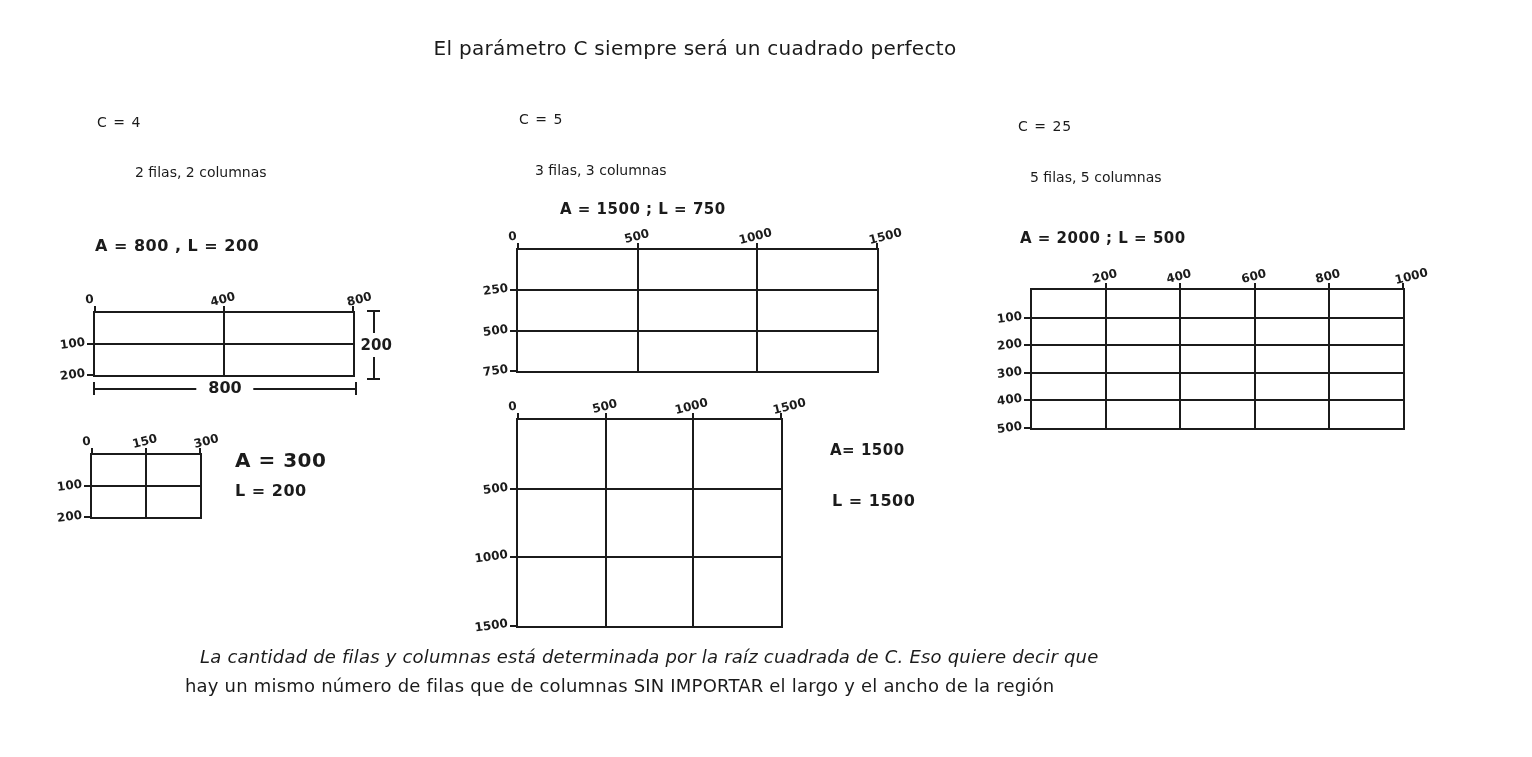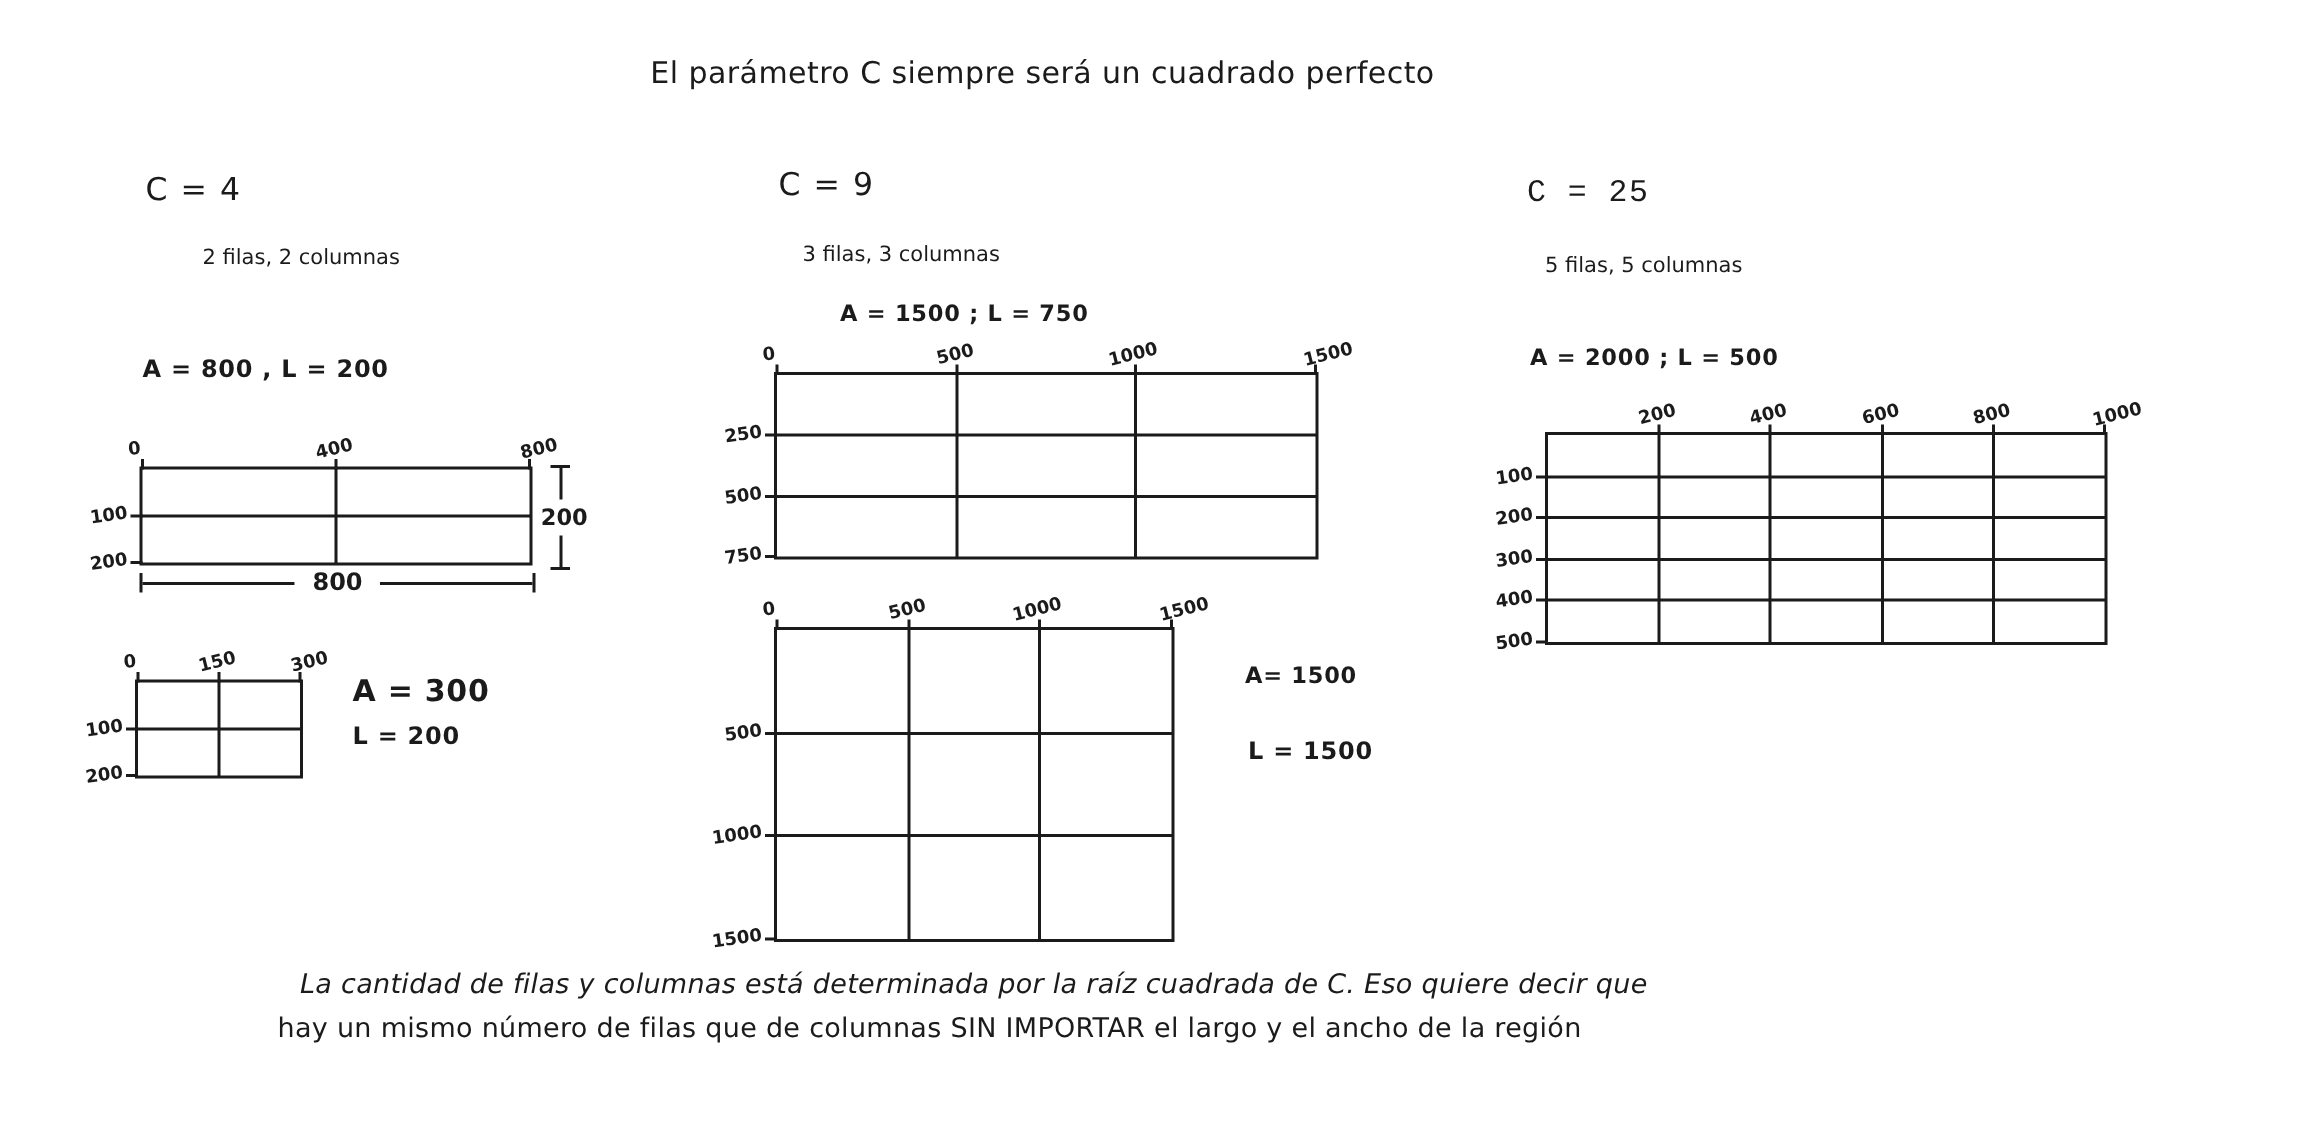--- a/index.html
+++ b/index.html
@@ -2,21 +2,21 @@
 <html><head>
 <meta charset="utf-8">
 <style>
   :root { --ink: #1b1b1b; }
   html, body { margin: 0; padding: 0; background: #ffffff; }
   body { font-family: "DejaVu Sans", sans-serif; color: var(--ink); }
   .canvas { position: relative; width: 1532px; height: 757px; background: #ffffff; overflow: hidden; }
 
   .abs { position: absolute; white-space: nowrap; }
   .title { text-align: center; font-size: 20px; letter-spacing: 0.3px; }
-  .c-label { font-size: 21px; letter-spacing: 1px; text-align: right; }
+  .c-label { font-size: 14px; letter-spacing: 1px; text-align: right; }
   .dims-label { font-size: 14px; }
   .params-label { font-size: 16px; font-weight: bold; letter-spacing: 0.5px; }
   .params-sm { font-size: 15px; }
   .side-label { font-size: 15px; font-weight: bold; letter-spacing: 0.5px; }
   .footer-line { font-size: 18px; letter-spacing: 0.2px; }
 
   
   .gridbox { position: absolute; border: 2px solid var(--ink); }
   .gridbox .vline { position: absolute; top: -1px; bottom: -1px; width: 2px; background: var(--ink); transform: translateX(-50%); }
   .gridbox .hline { position: absolute; left: -1px; right: -1px; height: 2px; background: var(--ink); transform: translateY(-50%); }
@@ -81,21 +81,21 @@
         <div class="ytick" style="top: 50%;">100</div>
         <div class="ydash" style="top: 50%;"></div>
         <div class="ytick" style="top: 100%;">200</div>
         <div class="ydash" style="top: 100%;"></div>
       </div>
     <div class="abs side-label" style="left:235px; top:448px; font-size:20px;">A = 300</div>
     <div class="abs side-label" style="left:235px; top:481px; font-size:16px;text-align:right;">L = 200</div>
   </div>
 
   <div>
-    <div class="abs c-label" style="left:519px; top:111px;">C = 9</div>
+    <div class="abs c-label" style="left:519px; top:111px;">C = 5</div>
     <div class="abs dims-label" style="left:535px; top:162px;">3 filas, 3 columnas</div>
     <div class="abs params-label params-sm" style="left:560px; top:200px;">A = 1500 ;   L = 750</div>
 
     <div class="gridbox" style="left:516px; top:248px; width:359px; height:121px;">
         <div class="vline" style="left: 33.3333%;"></div>
         <div class="vline" style="left: 66.6667%;"></div>
         <div class="hline" style="top: 33.3333%;"></div>
         <div class="hline" style="top: 66.6667%;"></div>
         <div class="xtick zero" style="left: 0%;">0</div>
         <div class="xdash" style="left: 0%;"></div>
@@ -131,21 +131,21 @@
         <div class="ytick" style="top: 66.67%;">1000</div>
         <div class="ydash" style="top: 66.67%;"></div>
         <div class="ytick" style="top: 100%;">1500</div>
         <div class="ydash" style="top: 100%;"></div>
       </div>
     <div class="abs side-label" style="left:830px; top:441px;">A= 1500</div>
     <div class="abs side-label" style="left:832px; top:491px; font-size:16px;">L = 1500</div>
   </div>
 
   <div>
-    <div class="abs c-label" style="left:1018px; top:118px;font-family:Liberation Mono, monospace;">C = 25</div>
+    <div class="abs c-label" style="left:1018px; top:118px;">C = 25</div>
     <div class="abs dims-label" style="left:1030px; top:169px;">5 filas, 5 columnas</div>
     <div class="abs params-label params-sm" style="left:1020px; top:229px;">A = 2000  ;    L = 500</div>
 
     <div class="gridbox" style="left:1030px; top:288px; width:371px; height:138px;">
         <div class="vline" style="left: 20%;"></div>
         <div class="vline" style="left: 40%;"></div>
         <div class="vline" style="left: 60%;"></div>
         <div class="vline" style="left: 80%;"></div>
         <div class="hline" style="top: 20%;"></div>
         <div class="hline" style="top: 40%;"></div>

